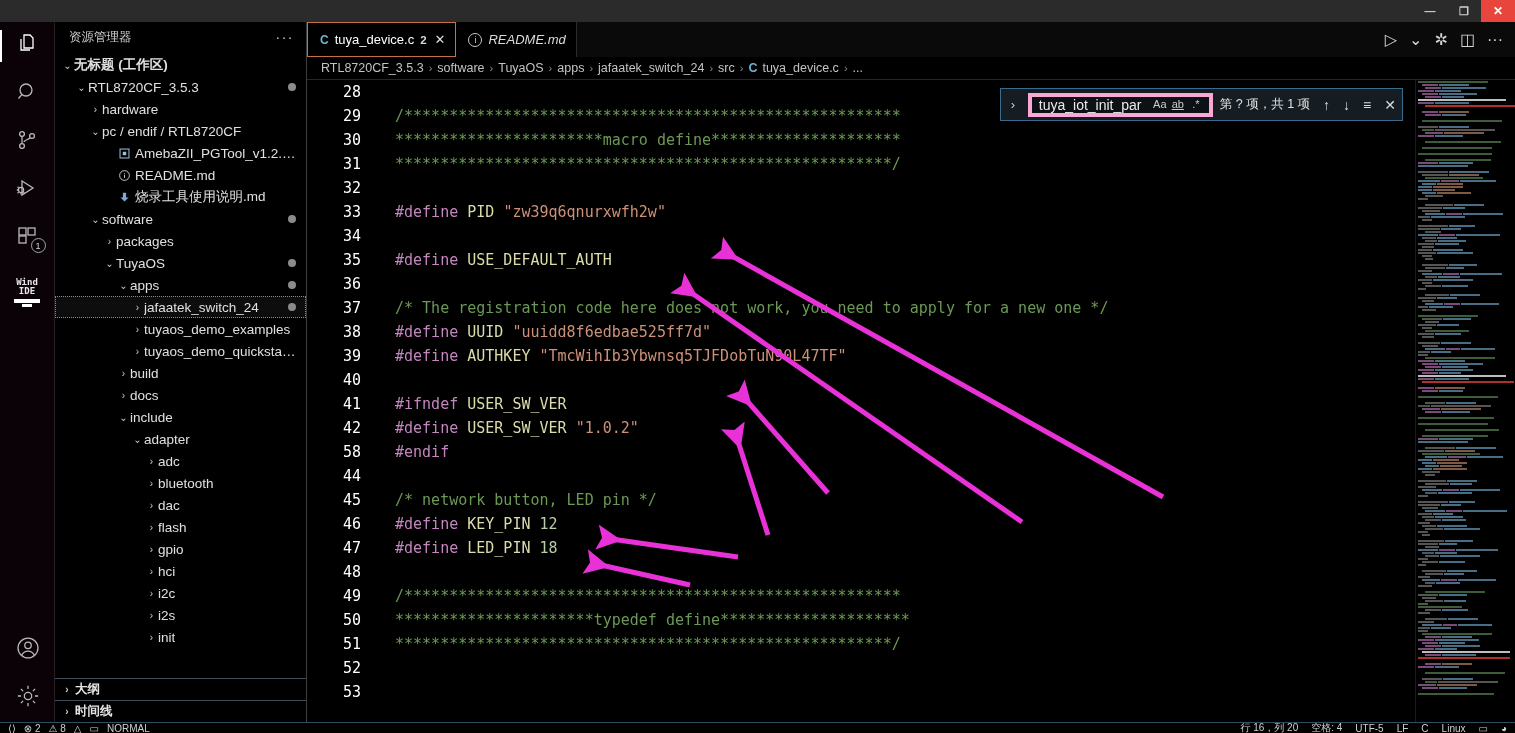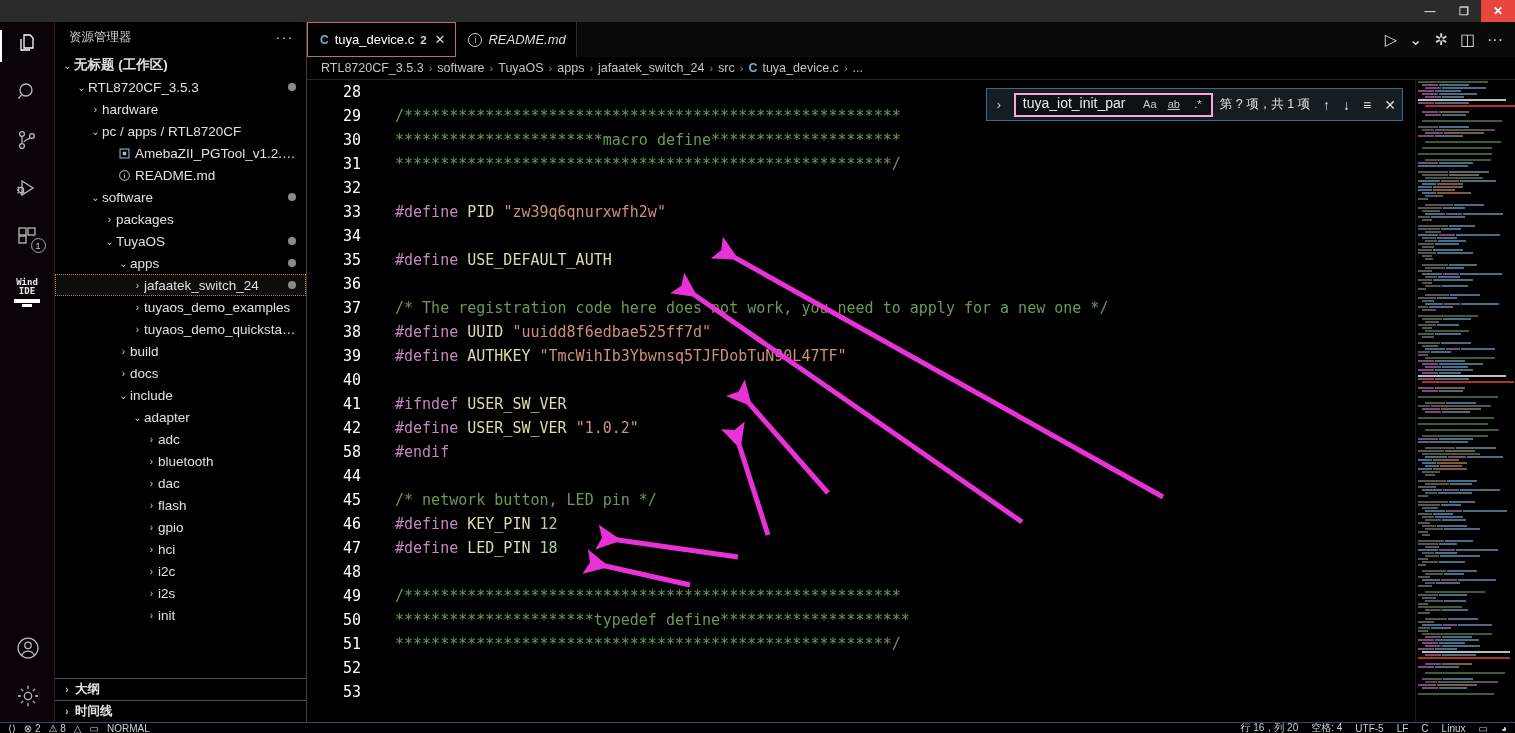--- a/index.html
+++ b/index.html
@@ -112,22 +112,22 @@
   .c-num     { color: #b5cea8; }
   .gutter-line { height: 24px; line-height: 24px; }
 
   
   .findwidget {
     position: absolute; top: 8px; right: 112px; height: 33px;
     background: #151c22; border: 1px solid #3a6a8c; display: flex; align-items: center;
     padding: 0 6px 0 4px; gap: 7px; z-index: 30; box-shadow: 0 2px 8px rgba(0,0,0,.6);
   }
   .fw-toggle { color: #cfcfcf; font-size: 13px; width: 16px; text-align: center; }
-  .fw-inputbox { display: flex; align-items: flex-start; border: 2px solid #f9a8d4; background: #0c1116;
-                 height: 24px; padding: 0 4px 0 7px; gap: 6px; }
+  .fw-inputbox { display: flex; align-items: flex-end; border: 4px solid #f9a8d4; background: #0c1116;
+                 height: 24px; padding: 0 4px 0 7px; gap: 0; }
   .fw-input { color: #eaeaea; font-size: 14px; width: 112px; overflow: hidden; white-space: nowrap;
               font-family: "Liberation Sans", sans-serif; }
   .fw-opt { color: #cbcbcb; font-size: 11px; display: inline-flex; align-items: center; justify-content: center;
             width: 18px; height: 18px; }
   .fw-opt.caseopt { font-size: 11px; }
   .fw-opt.wordopt { text-decoration: underline; font-size: 11px; }
   .fw-count { color: #e2e2e2; font-size: 12.5px; white-space: nowrap; }
   .fw-actions { display: flex; align-items: center; gap: 13px; margin-left: 6px; color: #dcdcdc; }
   .fw-actions span { font-size: 14px; }
 
@@ -253,41 +253,50 @@
             <span class="chev">⌄</span>
             <span class="lbl">RTL8720CF_3.5.3</span>
             <span class="dot"></span>
           </div>
           <div class="row" style="padding-left: 34px;">
             <span class="chev">›</span>
             <span class="lbl">hardware</span>
           </div>
           <div class="row" style="padding-left: 34px;">
             <span class="chev">⌄</span>
-            <span class="lbl">pc / apps / RTL8720CF</span>
+            <span class="lbl">pc / endif / RTL8720CF</span>
           </div>
           <div class="row" style="padding-left: 48px;">
             <span class="chev"></span>
             <span class="fileicon">
               <svg width="13" height="13" viewBox="0 0 16 16" fill="none" stroke="#9ec9e2" stroke-width="1.2">
                 <rect x="2.5" y="2.5" width="11" height="11"></rect>
                 <rect x="6.5" y="6.5" width="3" height="3" fill="#9ec9e2"></rect>
               </svg>
             </span>
             <span class="lbl">AmebaZII_PGTool_v1.2.39.zip</span>
           </div>
           <div class="row" style="padding-left: 48px;">
             <span class="chev"></span>
             <span class="fileicon">
               <svg width="13" height="13" viewBox="0 0 16 16" fill="none" stroke="#c9c9c9" stroke-width="1.2">
                 <circle cx="8" cy="8" r="6"></circle>
                 <path d="M8 7v4M8 5v.8"></path>
               </svg>
             </span>
             <span class="lbl">README.md</span>
+          </div>
+          <div class="row" style="padding-left: 48px;">
+            <span class="chev"></span>
+            <span class="fileicon">
+              <svg width="13" height="13" viewBox="0 0 16 16" fill="#7aa8d8">
+                <path d="M6 2h4v6h3l-5 5-5-5h3z"></path>
+              </svg>
+            </span>
+            <span class="lbl">烧录工具使用说明.md</span>
           </div>
           <div class="row" style="padding-left: 34px;">
             <span class="chev">⌄</span>
             <span class="lbl">software</span>
             <span class="dot"></span>
           </div>
           <div class="row" style="padding-left: 48px;">
             <span class="chev">›</span>
             <span class="lbl">packages</span>
           </div>

